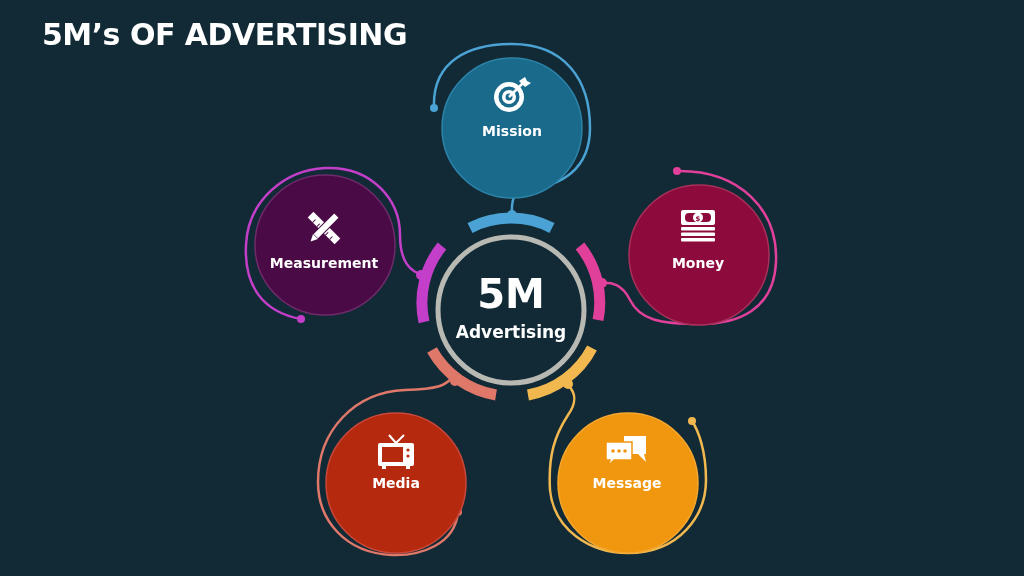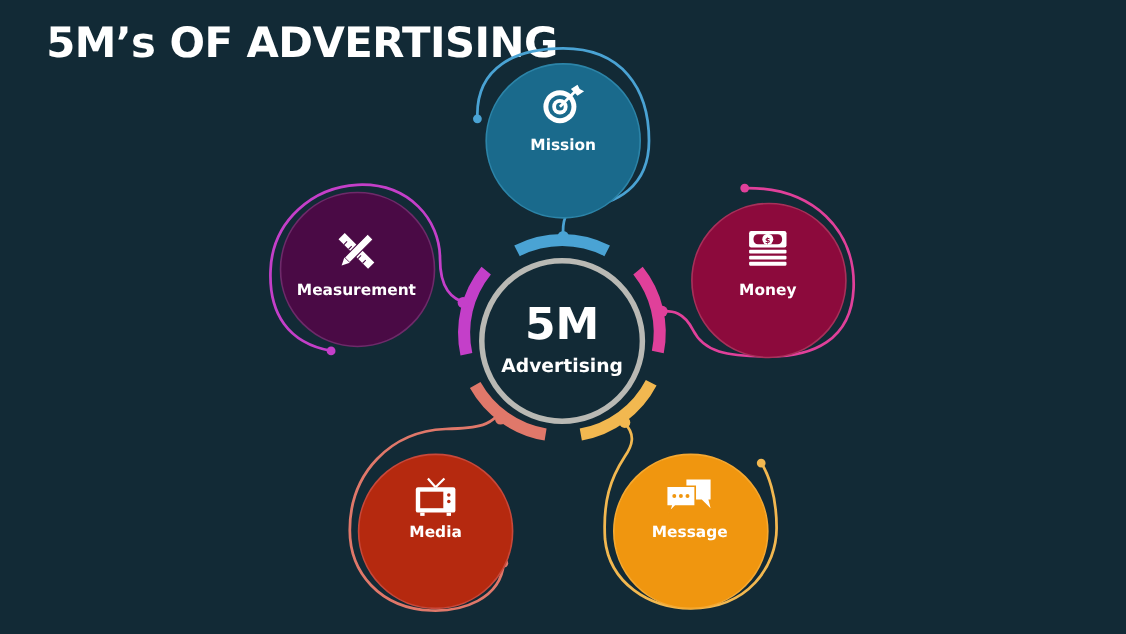--- a/index.html
+++ b/index.html
@@ -1,17 +1,17 @@
 <!DOCTYPE html>
 <html><head>
 <meta charset="utf-8">
 <style>
   html,body{margin:0;padding:0;}
   body{width:1024px;height:576px;background:#122a36;overflow:hidden;position:relative;font-family:"DejaVu Sans","Liberation Sans",sans-serif;}
-  .title{position:absolute;left:42px;top:17px;color:#ffffff;font-weight:bold;font-size:38px;letter-spacing:-0.5px;font-family:"DejaVu Sans",sans-serif;}
+  .title{position:absolute;left:42px;top:17px;color:#ffffff;font-weight:bold;font-size:30px;letter-spacing:-0.5px;font-family:"DejaVu Sans",sans-serif;}
   svg{position:absolute;left:0;top:0;}
   .lbl{fill:#ffffff;font-family:"DejaVu Sans","Liberation Sans",sans-serif;font-weight:bold;font-size:14px;text-anchor:middle;}
   .center-big{fill:#ffffff;font-family:"DejaVu Sans",sans-serif;font-weight:bold;font-size:40px;text-anchor:middle;}
   .center-small{fill:#ffffff;font-family:"DejaVu Sans",sans-serif;font-weight:bold;font-size:17px;text-anchor:middle;}
 </style>
 </head>
 <body>
 
 <div class="title">5M’s OF ADVERTISING</div>
 

